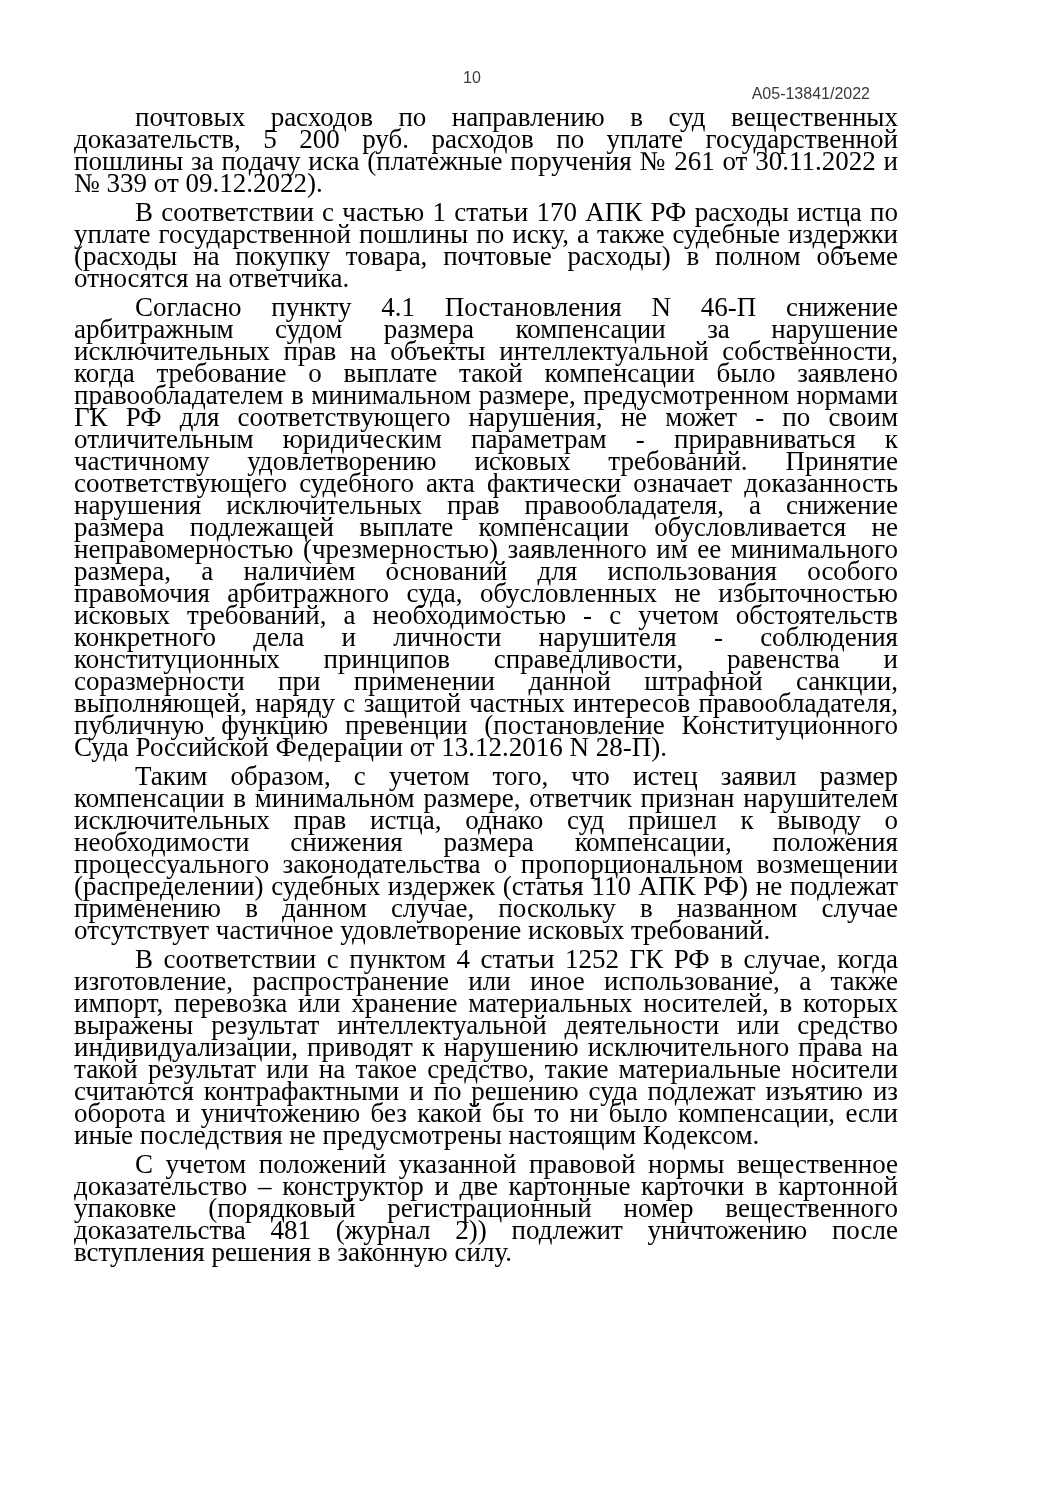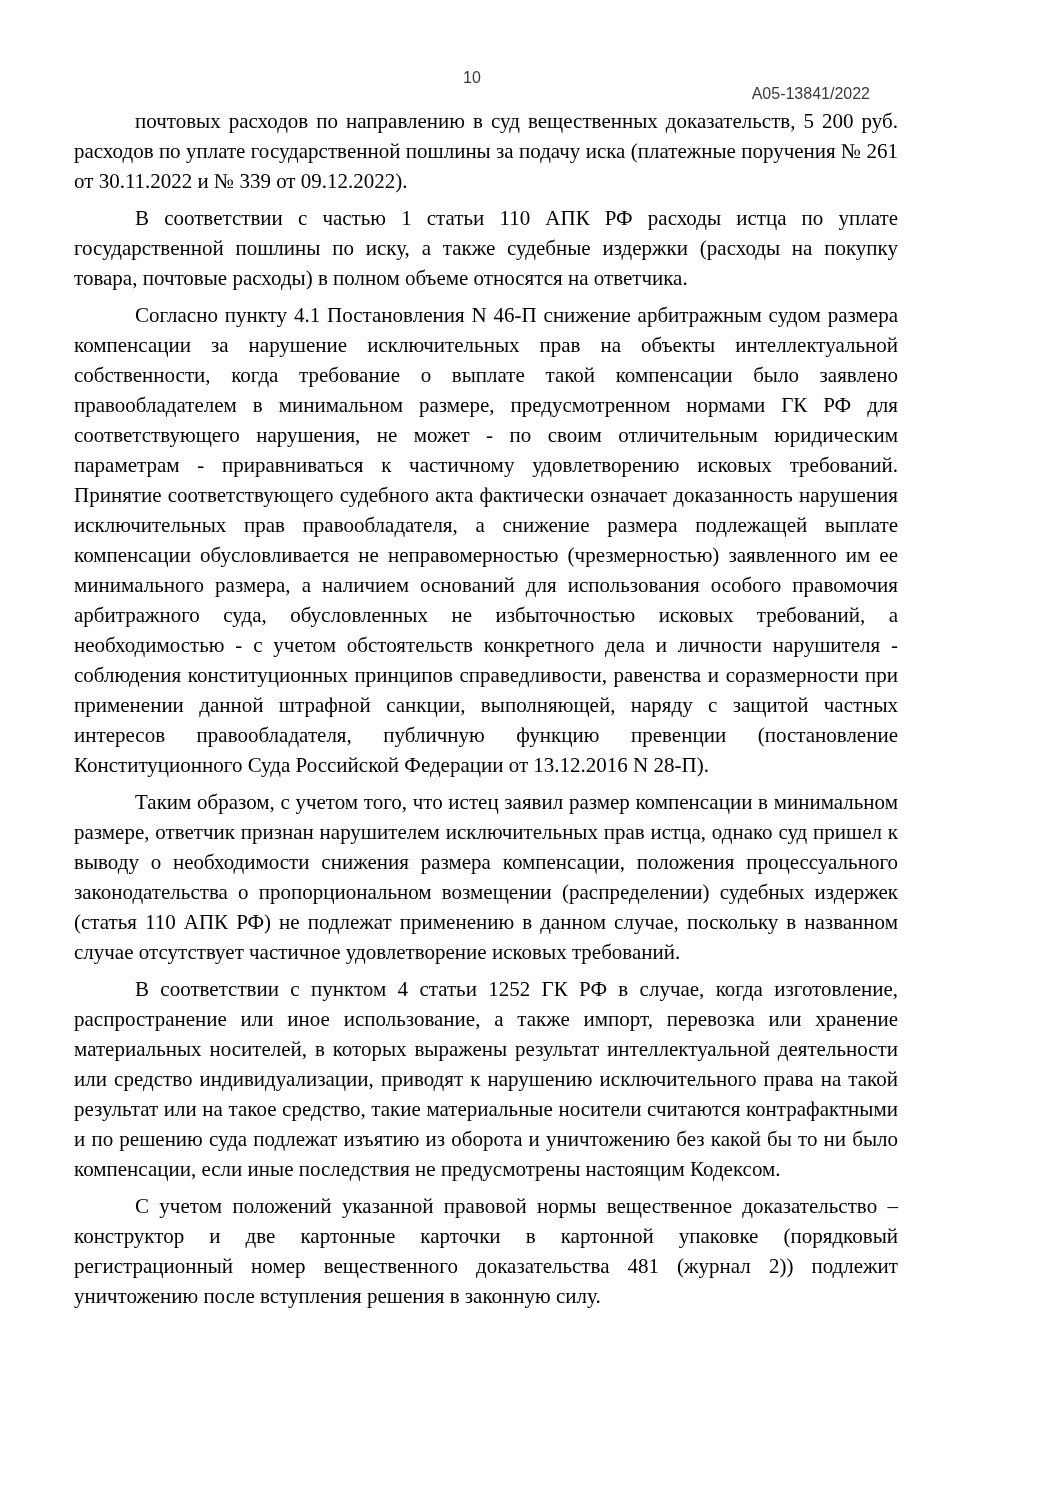--- a/index.html
+++ b/index.html
@@ -36,22 +36,22 @@
   .case-number {
     position: absolute;
     right: 0;
     top: 16px;
   }
   .doc-body {
     position: absolute;
     top: 106px;
     left: 74px;
     width: 824px;
-    font-size: 21px;
-    line-height: 30px;
+    font-size: 27px;
+    line-height: 22px;
   }
   .doc-body p {
     margin: 0 0 7px 0;
     text-indent: 61px;
     text-align: justify;
     text-justify: inter-word;
   }
   .doc-body p:last-child {
     margin-bottom: 0;
   }
@@ -61,20 +61,20 @@
 
 <div class="page">
 
   <div class="page-header">
     <span class="page-number">10</span>
     <span class="case-number">А05-13841/2022</span>
   </div>
 
   <div class="doc-body">
     <p>почтовых расходов по направлению в суд вещественных доказательств, 5 200 руб. расходов по уплате государственной пошлины за подачу иска (платежные поручения № 261 от 30.11.2022 и № 339 от 09.12.2022).</p>
-    <p>В соответствии с частью 1 статьи 110 АПК РФ расходы истца по уплате государственной пошлины по иску, а также судебные издержки (расходы на покупку товара, почтовые расходы) в полном объеме относятся на ответчика.</p>
+    <p>В соответствии с частью 1 статьи 170 АПК РФ расходы истца по уплате государственной пошлины по иску, а также судебные издержки (расходы на покупку товара, почтовые расходы) в полном объеме относятся на ответчика.</p>
     <p>Согласно пункту 4.1 Постановления N 46-П снижение арбитражным судом размера компенсации за нарушение исключительных прав на объекты интеллектуальной собственности, когда требование о выплате такой компенсации было заявлено правообладателем в минимальном размере, предусмотренном нормами ГК РФ для соответствующего нарушения, не может - по своим отличительным юридическим параметрам - приравниваться к частичному удовлетворению исковых требований. Принятие соответствующего судебного акта фактически означает доказанность нарушения исключительных прав правообладателя, а снижение размера подлежащей выплате компенсации обусловливается не неправомерностью (чрезмерностью) заявленного им ее минимального размера, а наличием оснований для использования особого правомочия арбитражного суда, обусловленных не избыточностью исковых требований, а необходимостью - с учетом обстоятельств конкретного дела и личности нарушителя - соблюдения конституционных принципов справедливости, равенства и соразмерности при применении данной штрафной санкции, выполняющей, наряду с защитой частных интересов правообладателя, публичную функцию превенции (постановление Конституционного Суда Российской Федерации от 13.12.2016 N 28-П).</p>
     <p>Таким образом, с учетом того, что истец заявил размер компенсации в минимальном размере, ответчик признан нарушителем исключительных прав истца, однако суд пришел к выводу о необходимости снижения размера компенсации, положения процессуального законодательства о пропорциональном возмещении (распределении) судебных издержек (статья 110 АПК РФ) не подлежат применению в данном случае, поскольку в названном случае отсутствует частичное удовлетворение исковых требований.</p>
     <p>В соответствии с пунктом 4 статьи 1252 ГК РФ в случае, когда изготовление, распространение или иное использование, а также импорт, перевозка или хранение материальных носителей, в которых выражены результат интеллектуальной деятельности или средство индивидуализации, приводят к нарушению исключительного права на такой результат или на такое средство, такие материальные носители считаются контрафактными и по решению суда подлежат изъятию из оборота и уничтожению без какой бы то ни было компенсации, если иные последствия не предусмотрены настоящим Кодексом.</p>
     <p>С учетом положений указанной правовой нормы вещественное доказательство – конструктор и две картонные карточки в картонной упаковке (порядковый регистрационный номер вещественного доказательства 481 (журнал 2)) подлежит уничтожению после вступления решения в законную силу.</p>
   </div>
 
 </div>
 
 </body></html>

